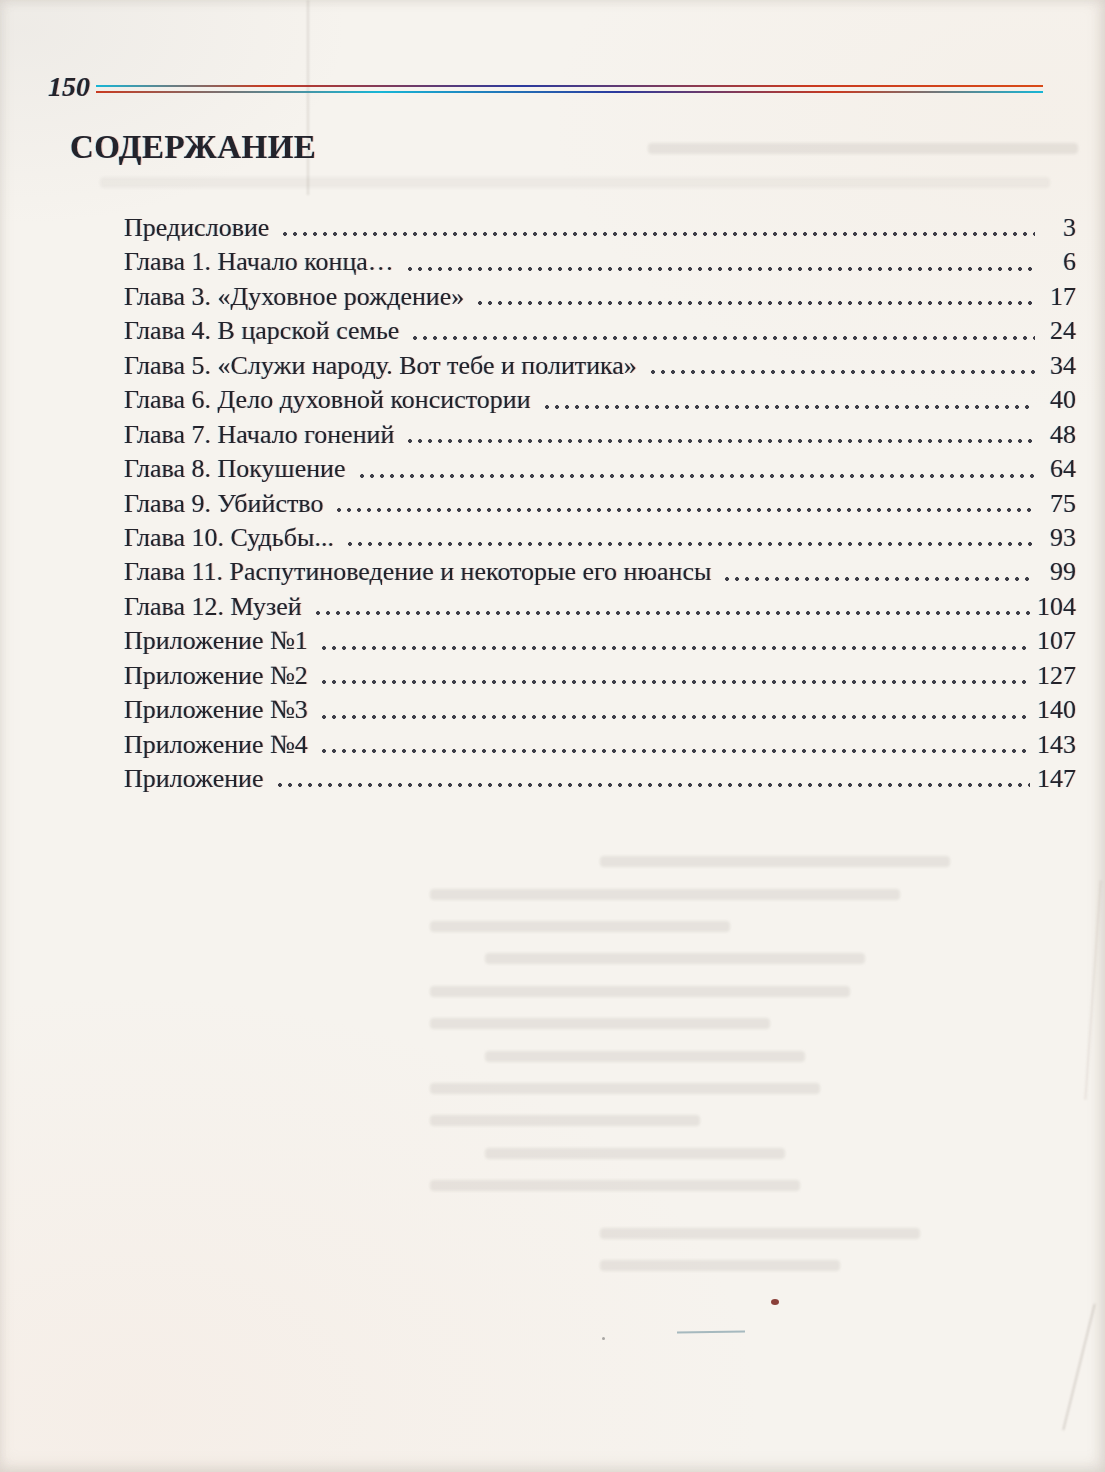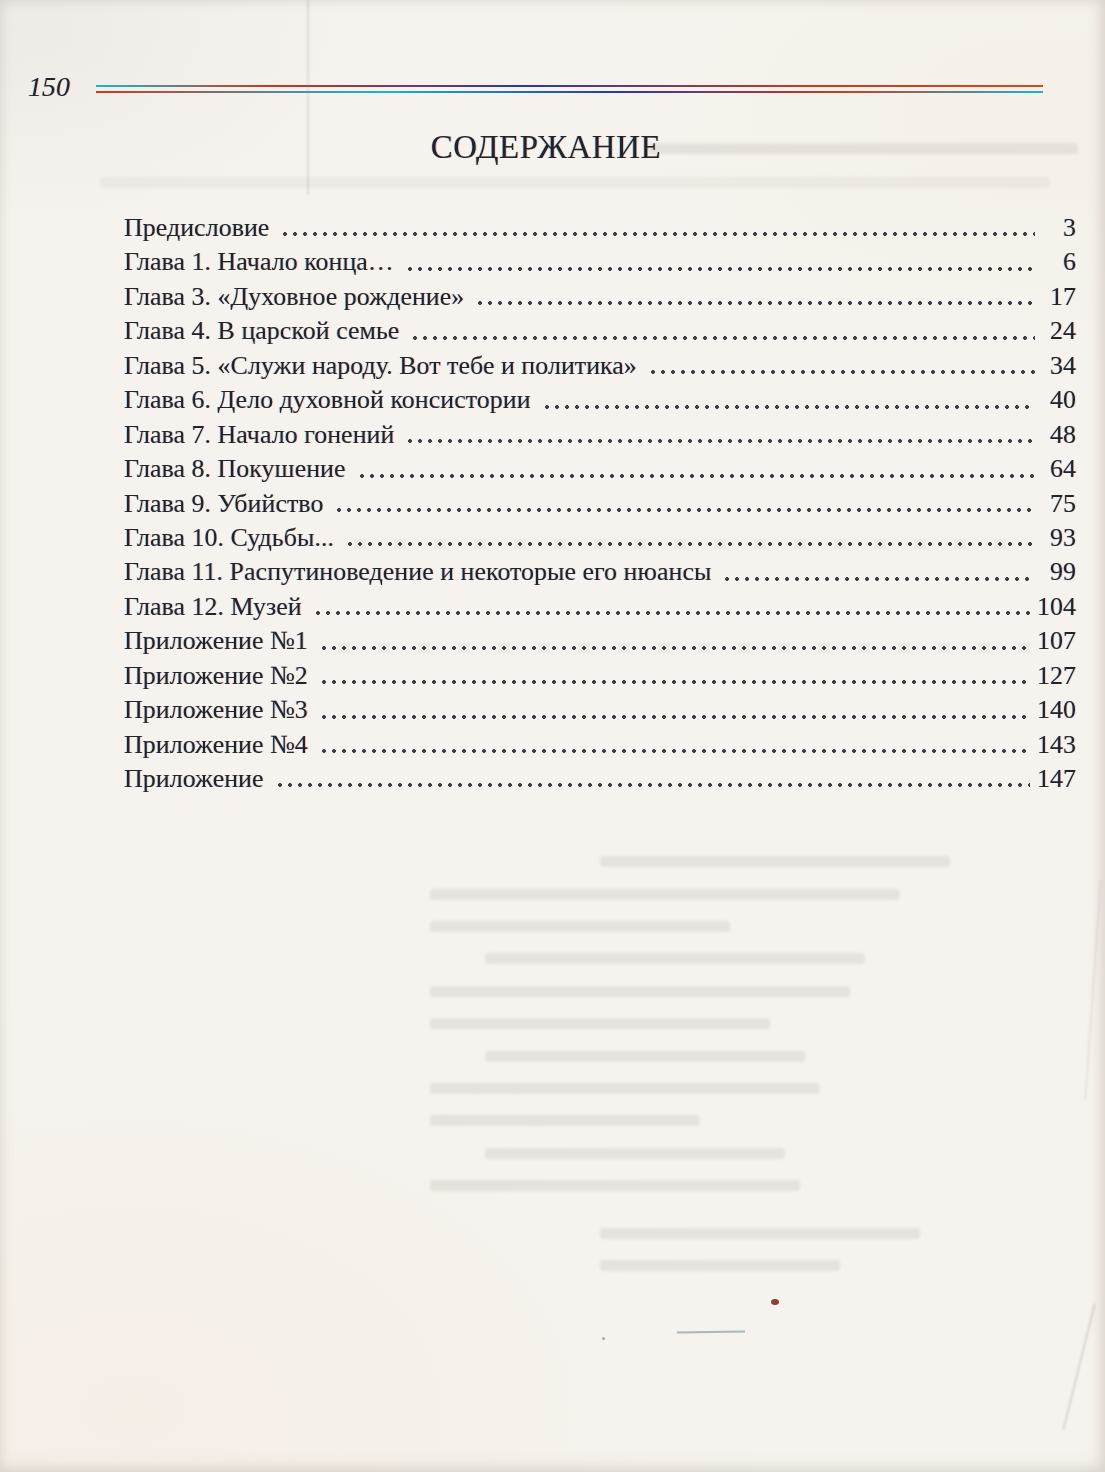--- a/index.html
+++ b/index.html
@@ -22,25 +22,26 @@
       inset 0 0 12px rgba(140,130,120,0.12),
       inset -6px 0 14px rgba(165,145,132,0.14),
       inset 0 -7px 16px rgba(165,145,132,0.12);
   }
   .ink {
     color: #23232b;
     text-shadow: 0.8px 0 0 rgba(214,52,32,0.25), -0.8px 0 0 rgba(0,152,210,0.28);
   }
   .folio {
     position: absolute;
-    left: 28px;
+    left: 48px;
     top: 72px;
     font-style: italic;
     font-size: 28px;
     line-height: 30px;
+    font-weight: bold;
   }
   .header-rule {
     position: absolute;
     left: 96px;
     top: 84px;
     width: 947px;
     height: 10px;
   }
   .rule-line { position: absolute; left: 0; width: 100%; height: 2px; }
   .rule-line.rl1 {
@@ -50,23 +51,23 @@
   .rule-line.rl2 {
     top: 7px;
     background: linear-gradient(90deg, #c93a20 0%, #17b6d6 30%, #2b3a9e 55%, #c93a20 78%, #17b6d6 100%);
   }
   .page-title {
     position: absolute;
     left: 70px;
     top: 126px;
     width: 952px;
     margin: 0;
-    text-align: center;
+    text-align: left;
     font-size: 33px;
-    font-weight: 400;
+    font-weight: 700;
     letter-spacing: 0.5px;
     line-height: 42px;
   }
   .toc {
     position: absolute;
     left: 88px;
     top: 211px;
     width: 952px;
     font-size: 26px;
     margin-left: 36px;

